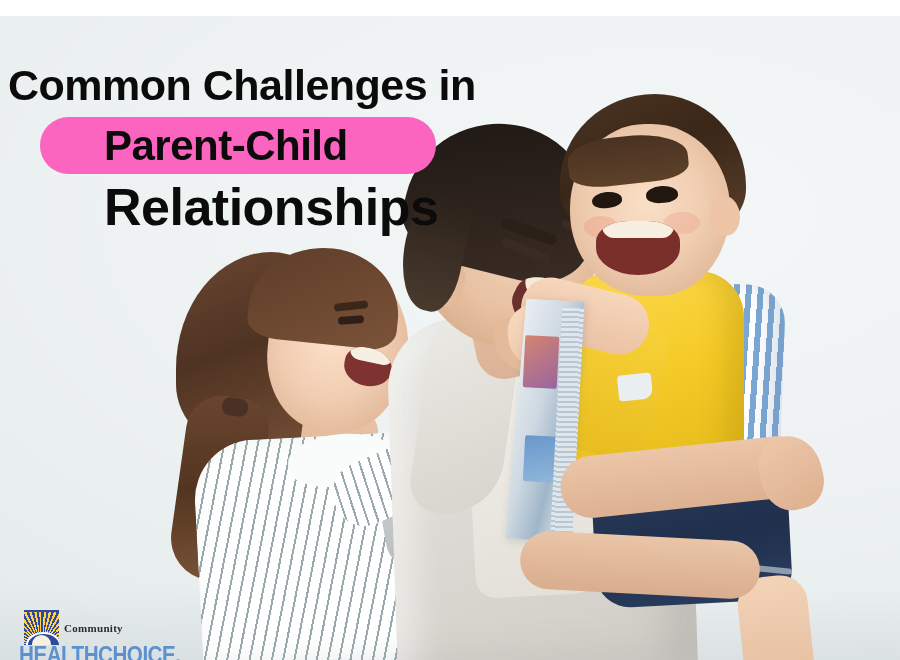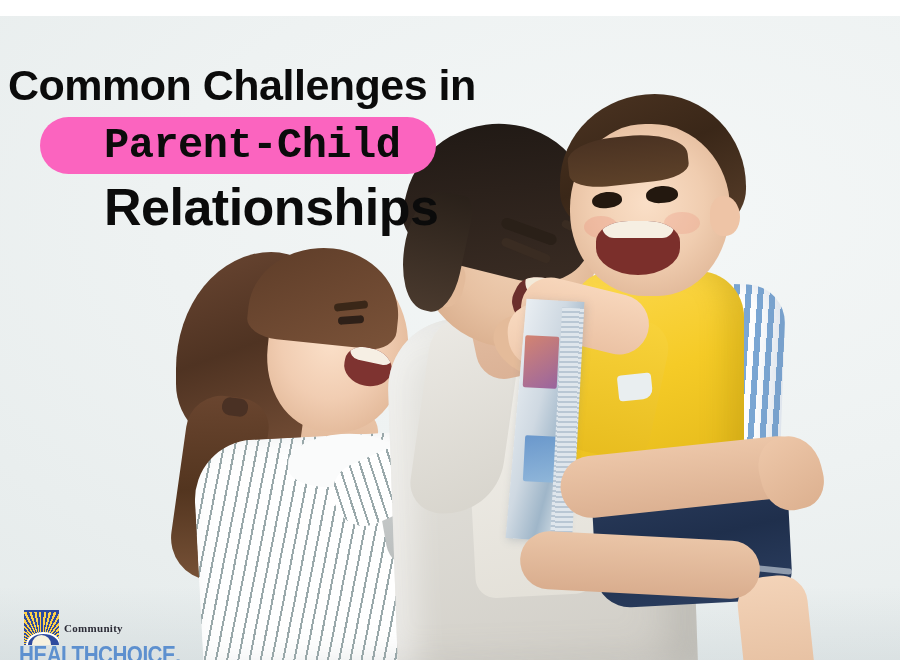--- a/index.html
+++ b/index.html
@@ -379,21 +379,20 @@
     position: absolute;
     left: 40px; top: 101px;
     width: 396px; height: 57px;
     background: #fb64bf;
     border-radius: 30px;
   }
   .hl-2 {
     position: absolute;
     left: 104px; top: 109px;
     font-size: 42px;
-    font-family: Liberation Mono, monospace;
   }
   .hl-3 {
     position: absolute;
     left: 104px; top: 165px;
     font-size: 52px;
   }
 
   
   .logo {
     position: absolute;

